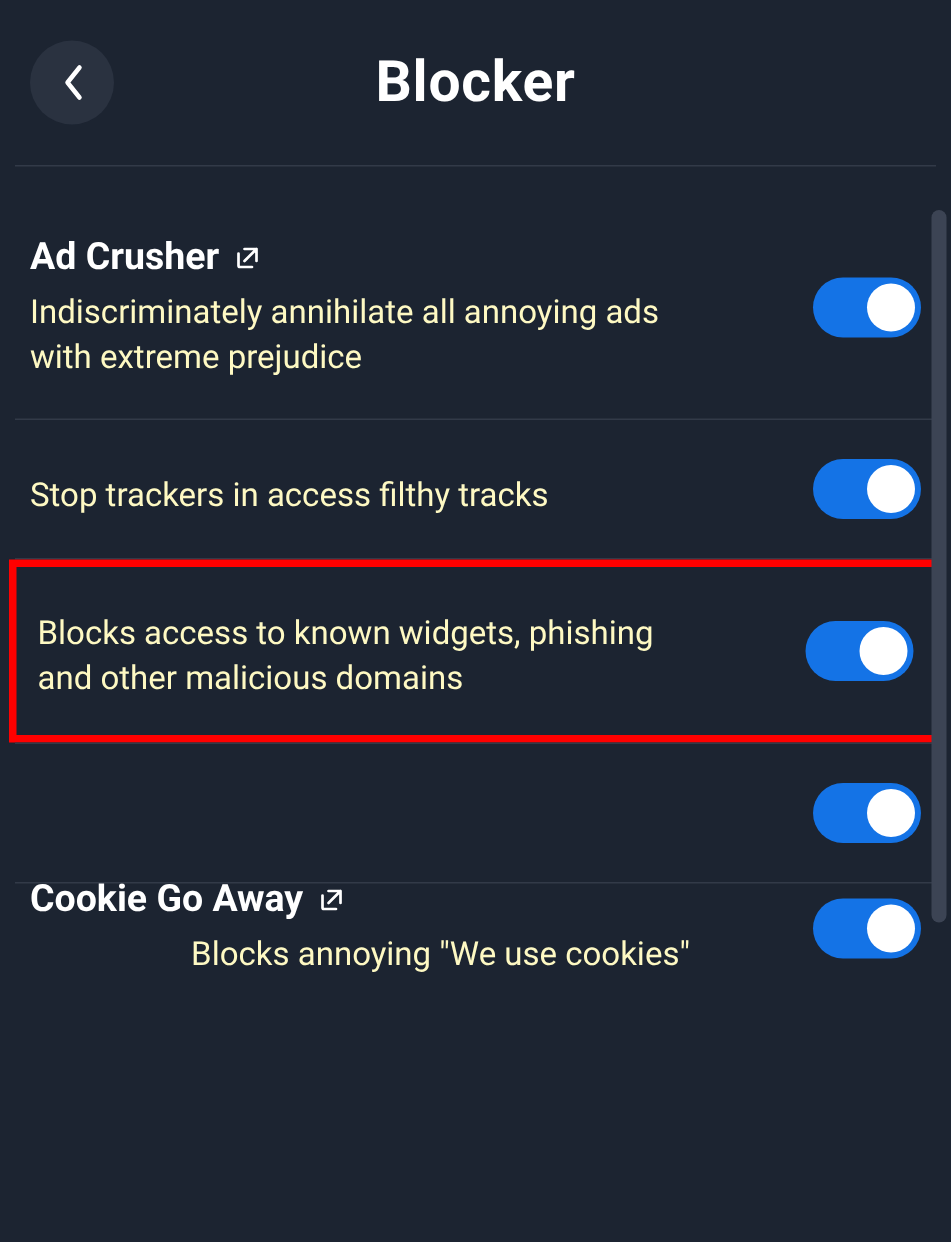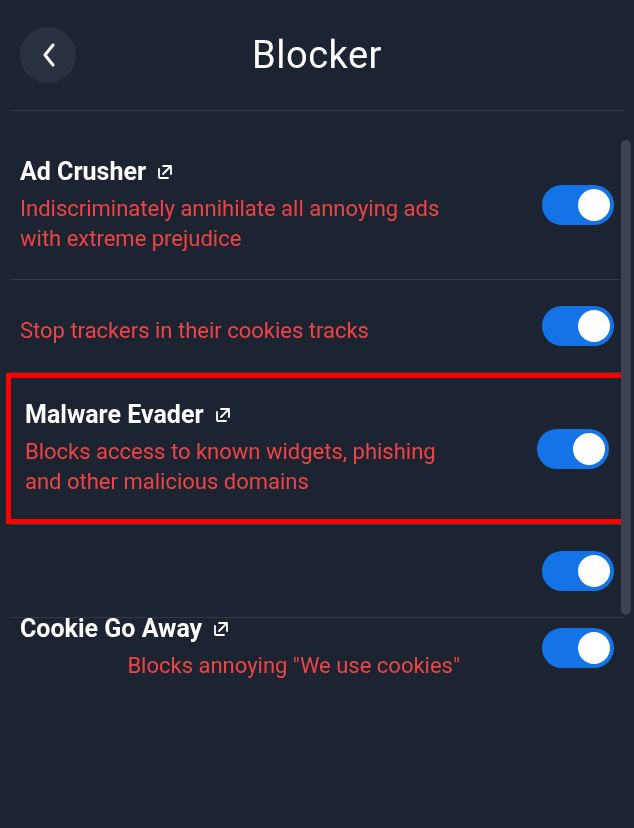--- a/index.html
+++ b/index.html
@@ -28,21 +28,21 @@
     align-items: center;
     justify-content: center;
     cursor: pointer;
   }
   .back-btn svg { width: 14px; height: 24px; }
   .title {
     position: absolute;
     left: 0; right: 0;
     text-align: center;
     font-size: 38px;
-    font-weight: 400;
+    font-weight: 700;
     letter-spacing: 0.5px;
     pointer-events: none;
   }
   .divider {
     height: 1px;
     background: #323a48;
     margin: 0 10px;
   }
   .list {
     padding-top: 20px;
@@ -70,21 +70,21 @@
   .ext-icon {
     display: inline-flex;
     align-items: center;
     justify-content: center;
   }
   .ext-icon svg { width: 18px; height: 18px; }
   .row-desc {
     margin-top: 8px;
     font-size: 22px;
     line-height: 1.35;
-    color: #ef4444;
+    color: #fef9c3;
     max-width: 440px;
   }
   .toggle {
     width: 72px;
     height: 40px;
     border-radius: 20px;
     background: #1473e6;
     position: relative;
     flex-shrink: 0;
     cursor: pointer;
@@ -153,37 +153,29 @@
         </span>
       </div>
       <div class="row-desc">Indiscriminately annihilate all annoying ads with extreme prejudice</div>
     </div>
     <div class="toggle"></div>
   </div>
   <div class="sep"></div>
 
   <div class="row">
     <div class="row-text">
-      <div class="row-desc">Stop trackers in their cookies tracks</div>
+      <div class="row-desc">Stop trackers in access filthy tracks</div>
     </div>
     <div class="toggle"></div>
   </div>
   <div class="sep"></div>
 
   <div class="highlight-box">
     <div class="row">
       <div class="row-text">
-        <div class="row-title-line">
-          <span class="row-title">Malware Evader</span>
-          <span class="ext-icon">
-            <svg viewBox="0 0 18 18">
-                <path d="M7 3h8v8M15 3L7 11M12 15H4a1 1 0 0 1-1-1V6" stroke="#ffffff" stroke-width="1.8" fill="none" stroke-linecap="round" stroke-linejoin="round"></path>
-              </svg>
-          </span>
-        </div>
         <div class="row-desc">Blocks access to known widgets, phishing and other malicious domains</div>
       </div>
       <div class="toggle"></div>
     </div>
   </div>
   <div class="sep"></div>
 
   <div class="row">
     <div class="row-text">
     </div>

